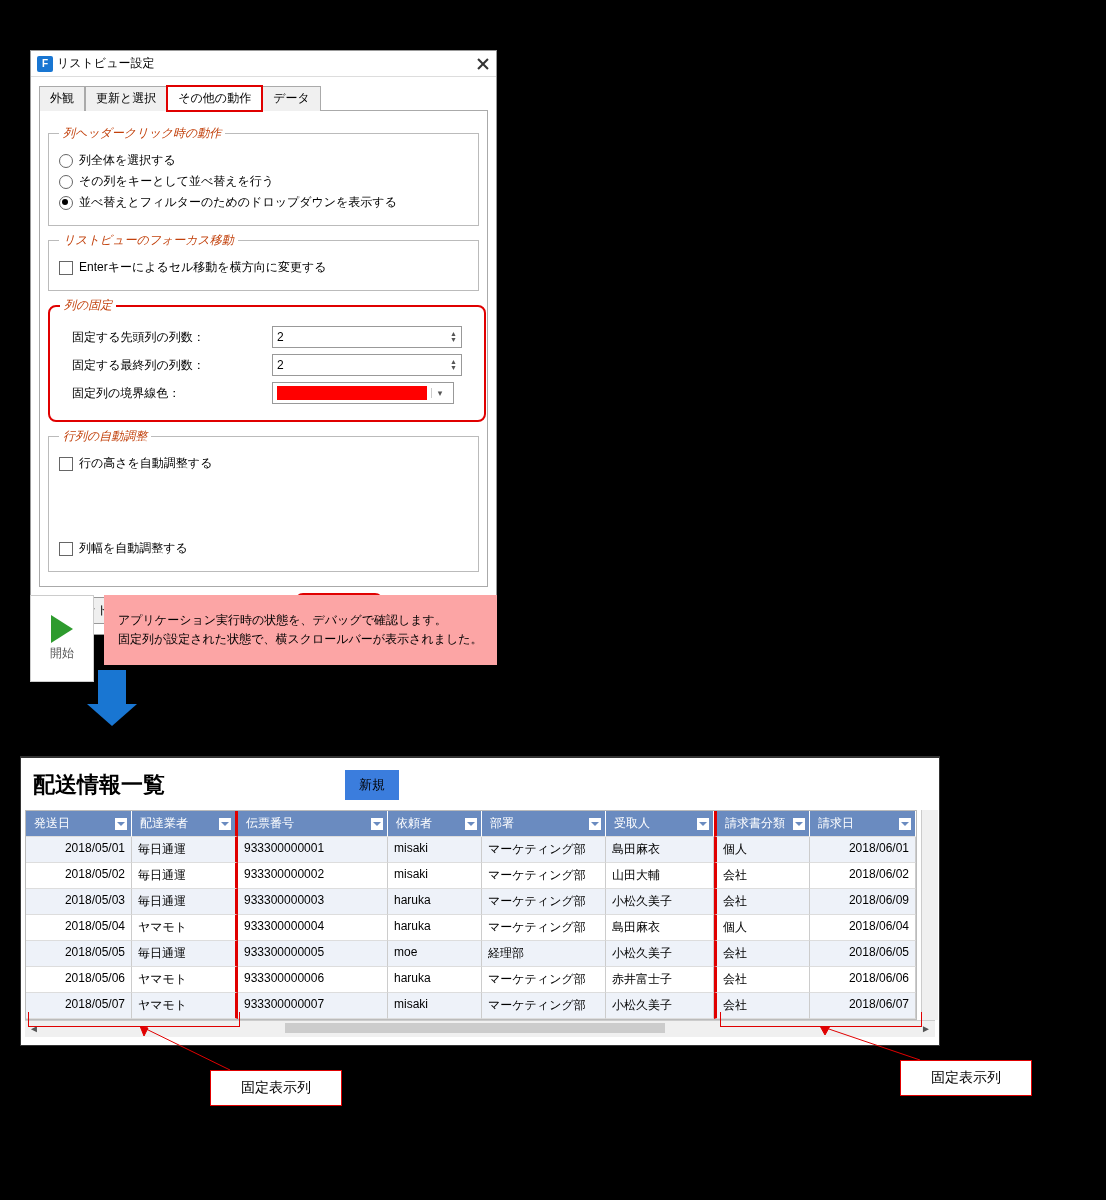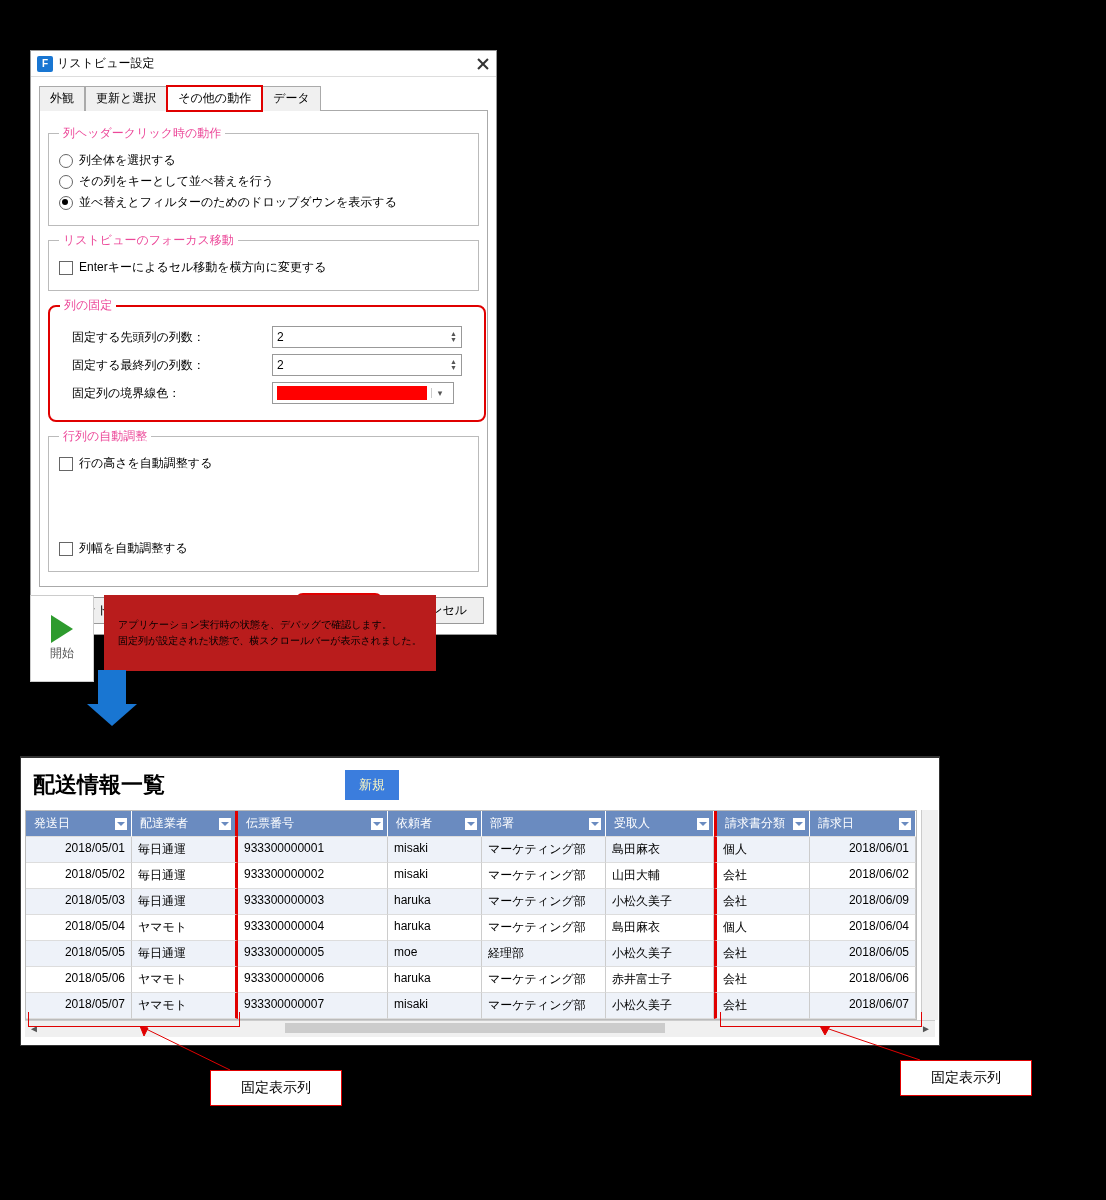--- a/index.html
+++ b/index.html
@@ -79,21 +79,21 @@
 fieldset {
   border: 1px solid #bbb;
   margin: 6px 0;
   padding: 6px 10px 10px 10px;
   font-size: 12px;
 }
 fieldset.highlighted {
   border: 2px solid #e00000;
   border-radius: 8px;
 }
-legend { padding: 0 4px; color: #ec4899; font-size: 12px; }
+legend { padding: 0 4px; color: #c2410c; font-size: 12px; font-style: italic; }
 .radio-row, .check-row { display: flex; align-items: center; gap: 6px; margin: 4px 0; }
 .radio { width: 12px; height: 12px; border: 1px solid #666; border-radius: 50%; display: inline-block; position: relative; }
 .radio.checked::after { content: ''; position: absolute; left: 2px; top: 2px; width: 6px; height: 6px; background: #000; border-radius: 50%; }
 .checkbox { width: 12px; height: 12px; border: 1px solid #666; display: inline-block; position: relative; background: #fff; }
 .checkbox.checked::after { content: '✓'; position: absolute; left: 0; top: -3px; font-size: 12px; color: #000; }
 .form-row { display: flex; align-items: center; margin: 6px 12px; }
 .form-row .label { width: 200px; }
 .spinner {
   width: 180px; height: 20px;
   border: 1px solid #999;
@@ -143,23 +143,23 @@
   align-items: center;
   border: 1px solid #ccc;
 }
 .play-triangle {
   width: 0; height: 0;
   border-left: 22px solid #2e9b2e;
   border-top: 14px solid transparent;
   border-bottom: 14px solid transparent;
 }
 .info-text {
-  background: #b91c1c;
-  padding: 22px 14px;
-  font-size: 10px;
+  background: #fca5a5;
+  padding: 16px 14px;
+  font-size: 12px;
   line-height: 1.6;
 }
 
 .arrow-down {
   position: absolute;
   left: 98px;
   top: 670px;
   width: 0; height: 0;
 }
 .arrow-down .shaft {
@@ -190,21 +190,21 @@
   align-items: center;
   padding: 12px 12px 10px 12px;
   gap: 180px;
 }
 .result-title {
   font-size: 22px;
   font-weight: bold;
 }
 .new-btn {
   background: #3b7ddd;
-  color: #fef9c3;
+  color: #000000;
   padding: 6px 14px;
   font-size: 13px;
   border: none;
   cursor: pointer;
 }
 .grid {
   border: 1px solid #bbb;
   margin: 0 4px;
 }
 .grid-header, .grid-row {

